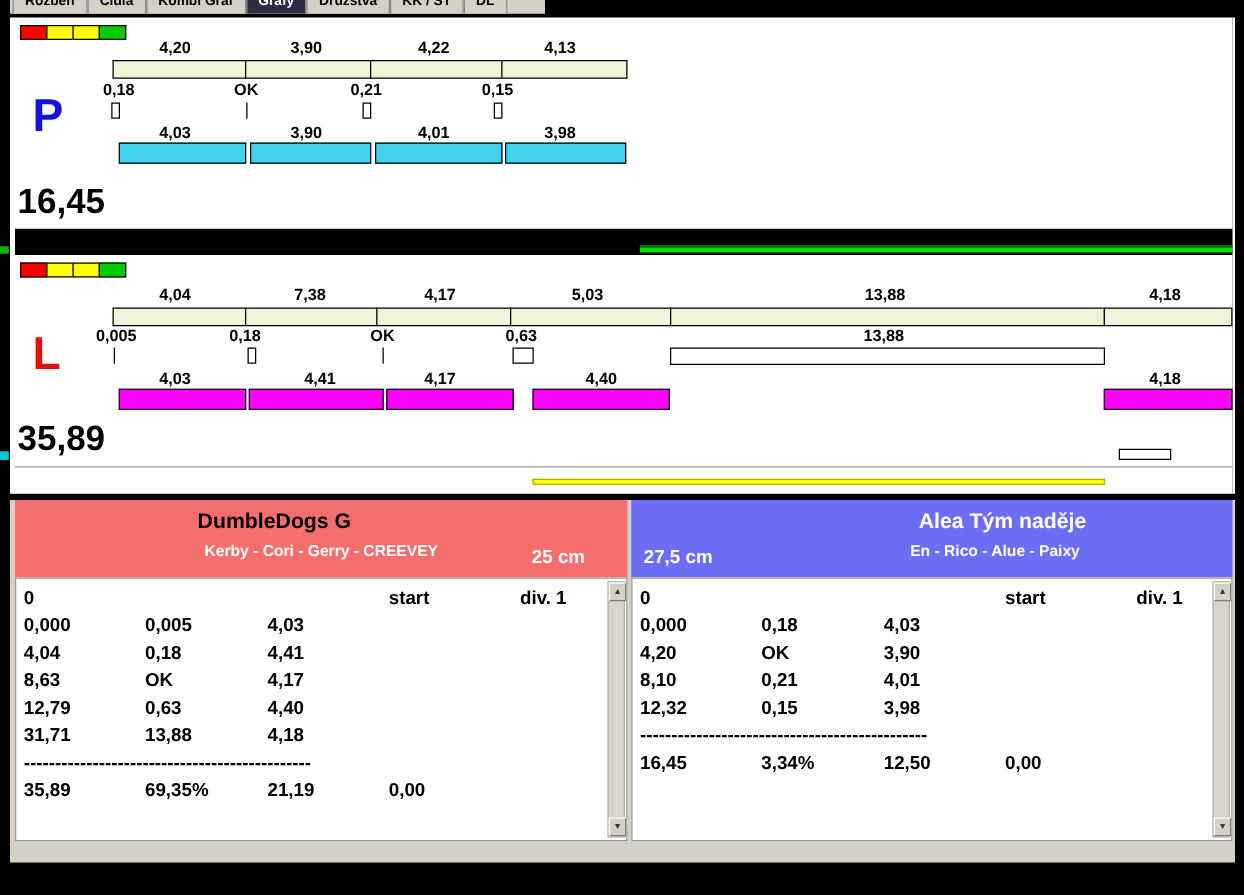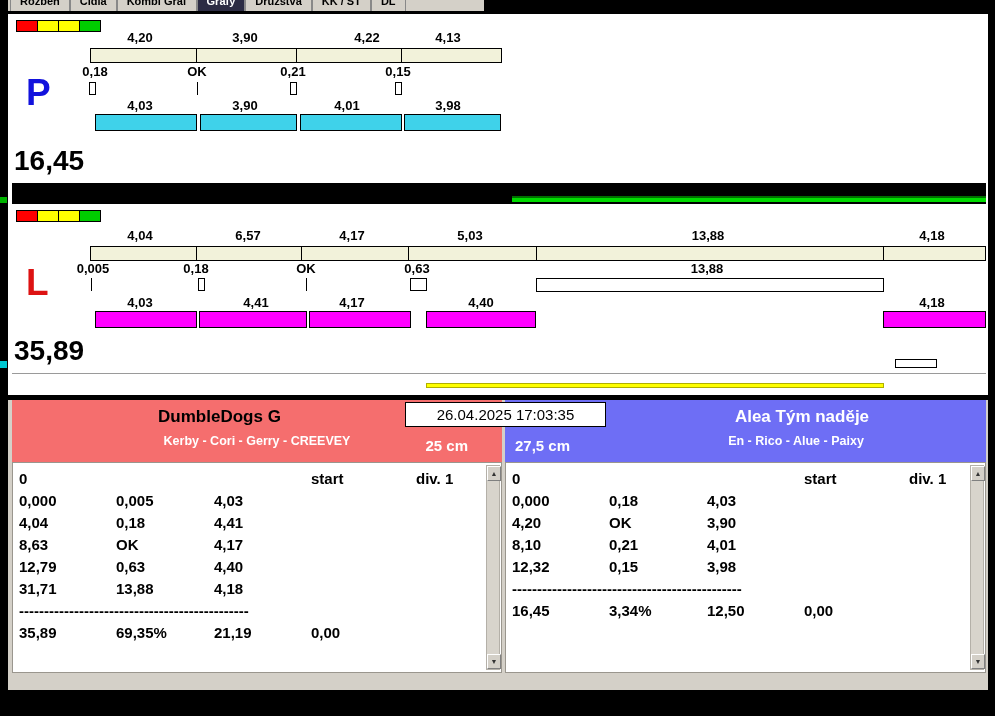--- a/index.html
+++ b/index.html
@@ -1,19 +1,19 @@
 <!DOCTYPE html>
 <html><head>
 <meta charset="utf-8">
 <style>
   html,body{margin:0;padding:0;}
   body{width:995px;height:716px;position:relative;background:#000;font-family:"Liberation Sans",sans-serif;overflow:hidden;}
   .abs{position:absolute;}
   
-  .tabbar{position:absolute;left:8px;top:0;width:428px;height:11px;background:#d4d0c8;overflow:hidden;padding-left:48px;}
+  .tabbar{position:absolute;left:8px;top:0;width:428px;height:11px;background:#d4d0c8;overflow:hidden;}
   .tabstrip{position:absolute;left:2px;top:-11px;display:flex;height:22px;}
   .tab{border:1px solid #888;border-bottom:none;background:#d4d0c8;color:#000;font-size:11px;font-weight:bold;
        padding:0 9px;display:flex;align-items:center;white-space:nowrap;}
   .tab.sel{background:#2c2c44;color:#fff;}
   
   .panel{position:absolute;background:#fff;}
   #panelP{left:12px;top:14px;width:974px;height:169px;}
   #panelL{left:12px;top:204px;width:974px;height:191px;}
   .sq{position:absolute;top:6px;width:22px;height:12px;border:1px solid #000;box-sizing:border-box;}
   .tlabel{position:absolute;transform:translateX(-50%);font-weight:bold;font-size:13px;color:#000;white-space:nowrap;}
@@ -88,21 +88,21 @@
 <div class="abs" style="left:0;top:361px;width:7px;height:7px;background:#00c8d2;"></div>
 
 <div class="panel" id="panelP">
   <div class="sq" style="left:4px;background:#ff0000;"></div>
   <div class="sq" style="left:25px;background:#ffff00;"></div>
   <div class="sq" style="left:46px;background:#ffff00;"></div>
   <div class="sq" style="left:67px;background:#00cc00;"></div>
 
   <span class="tlabel" style="left:128px;top:16px;">4,20</span>
   <span class="tlabel" style="left:233px;top:16px;">3,90</span>
-  <span class="tlabel" style="left:355px;top:16px;">4,22</span>
+  <span class="tlabel" style="left:335px;top:16px;">4,22</span>
   <span class="tlabel" style="left:436px;top:16px;">4,13</span>
 
   <div class="bar cream" style="left:78px;top:34px;width:107px;height:15px;"></div>
   <div class="bar cream" style="left:184px;top:34px;width:101px;height:15px;"></div>
   <div class="bar cream" style="left:284px;top:34px;width:106px;height:15px;"></div>
   <div class="bar cream" style="left:389px;top:34px;width:101px;height:15px;"></div>
 
   <span class="tlabel" style="left:83px;top:50px;">0,18</span>
   <span class="tlabel" style="left:185px;top:50px;">OK</span>
   <span class="tlabel" style="left:281px;top:50px;">0,21</span>
@@ -131,21 +131,21 @@
 <div class="greenline-dark"></div>
 <div class="greenline"></div>
 
 <div class="panel" id="panelL">
   <div class="sq" style="left:4px;background:#ff0000;"></div>
   <div class="sq" style="left:25px;background:#ffff00;"></div>
   <div class="sq" style="left:46px;background:#ffff00;"></div>
   <div class="sq" style="left:67px;background:#00cc00;"></div>
 
   <span class="tlabel" style="left:128px;top:24px;">4,04</span>
-  <span class="tlabel" style="left:236px;top:24px;">6,57</span>
+  <span class="tlabel" style="left:236px;top:24px;">7,38</span>
   <span class="tlabel" style="left:340px;top:24px;">4,17</span>
   <span class="tlabel" style="left:458px;top:24px;">5,03</span>
   <span class="tlabel" style="left:696px;top:24px;">13,88</span>
   <span class="tlabel" style="left:920px;top:24px;">4,18</span>
 
   <div class="bar cream" style="left:78px;top:42px;width:107px;height:15px;"></div>
   <div class="bar cream" style="left:184px;top:42px;width:106px;height:15px;"></div>
   <div class="bar cream" style="left:289px;top:42px;width:108px;height:15px;"></div>
   <div class="bar cream" style="left:396px;top:42px;width:129px;height:15px;"></div>
   <div class="bar cream" style="left:524px;top:42px;width:348px;height:15px;"></div>
@@ -191,21 +191,20 @@
     <div class="team-members" style="left:0;width:490px;">Kerby - Cori - Gerry - CREEVEY</div>
     <div class="team-height" style="right:34px;text-align:center;">25 cm</div>
   </div>
 
   <div class="hdr" style="left:497px;width:481px;background:#6e6ef5;">
     <div class="team-name" style="left:96px;width:380px;color:#ffffff;">Alea Tým naděje</div>
     <div class="team-members" style="left:101px;width:380px;">En - Rico - Alue - Paixy</div>
     <div class="team-height" style="left:10px;">27,5 cm</div>
   </div>
 
-  <div class="datebox">26.04.2025 17:03:35</div>
 
   <div class="tbl" style="left:4px;width:490px;">
     <div class="trow">
       <span style="grid-column:1;">0</span>
       <span style="grid-column:4;">start</span>
       <span style="grid-column:5;">div. 1</span>
     </div>
     <div class="trow">
       <span>0,000</span>
       <span>0,005</span>

